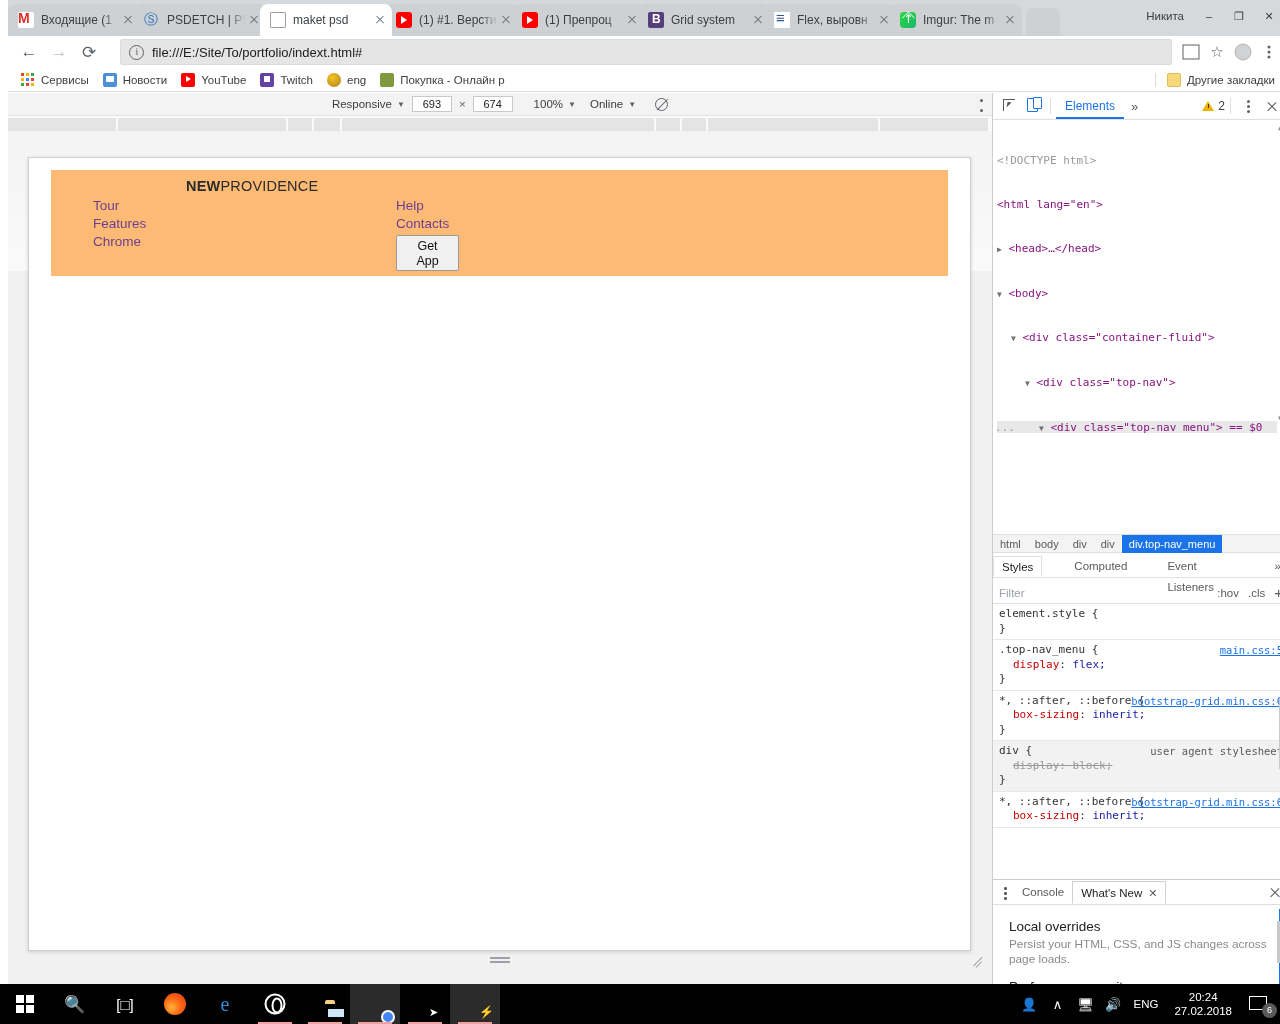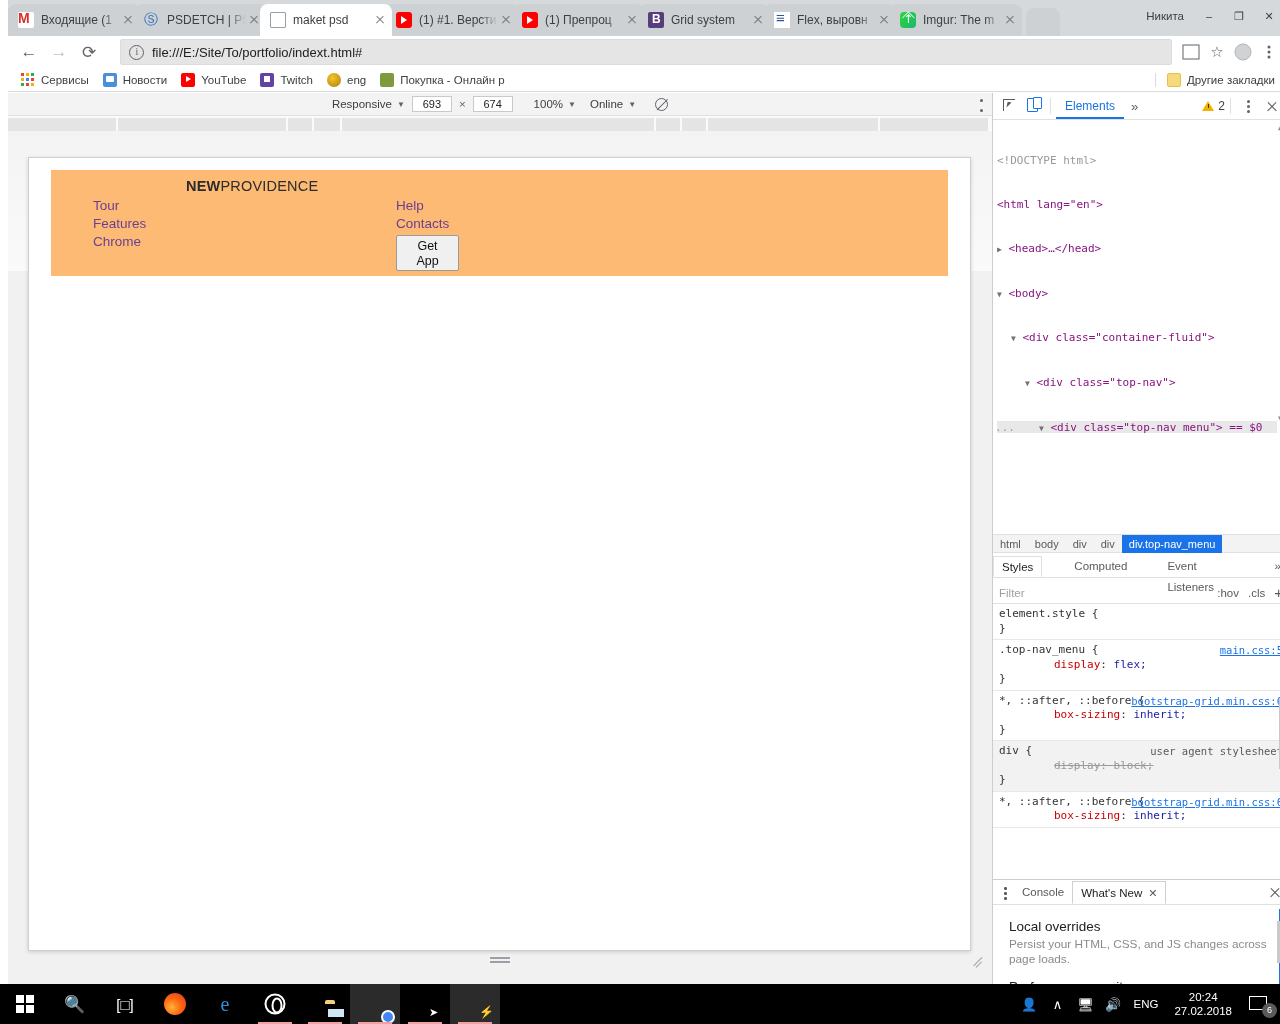--- a/index.html
+++ b/index.html
@@ -215,21 +215,21 @@
                border-bottom:1px solid #e0e0e0; display:flex; align-items:center;
                font-family:"Liberation Sans",sans-serif; font-size:11.5px; color:#5a5a5a; padding:0 6px; }
   .filterbar .ph { color:#9aa0a6; }
   .fb-right { margin-left:auto; display:flex; align-items:center; gap:9px; }
   .plus-ic { font-size:15px; color:#5a5a5a; }
 
   .stylespane { position:absolute; left:0; top:511px; width:296px; height:275px;
                 overflow:hidden; font-size:11px; line-height:14.5px; color:#333; }
   .rule { padding:3px 6px; border-bottom:1px solid #e8e8e8; position:relative; }
   .rule.ua { background:#f2f2f2; }
-  .sel-txt { color:#333; } .prop { color:#c80000;margin-left:41px; } .pval { color:#1a1aa6; }
+  .sel-txt { color:#333; } .prop { color:#c80000; } .pval { color:#1a1aa6; }
   .srcfile { position:absolute; right:6px; top:3px; color:#1a73e8; text-decoration:underline; font-size:10.5px; }
   .struck { text-decoration:line-through; color:#999; }
   .pseudo-hdr { background:#eaeaea; font-family:"Liberation Sans",sans-serif; font-size:11px;
                 color:#3c3c3c; padding:3px 6px; border-bottom:1px solid #e0e0e0; }
   .sp-scroll { position:absolute; right:1px; top:0; width:10px; height:275px; }
   .sp-thumb { position:absolute; right:1px; top:95px; width:8px; height:70px; background:#c9c9c9; }
 
   .drawer { position:absolute; left:0; top:786px; width:296px; height:198px;
             border-top:1px solid #cdcdcd; background:#fff; }
   .drawer-tabs { height:25px; display:flex; align-items:center; border-bottom:1px solid #e0e0e0;

